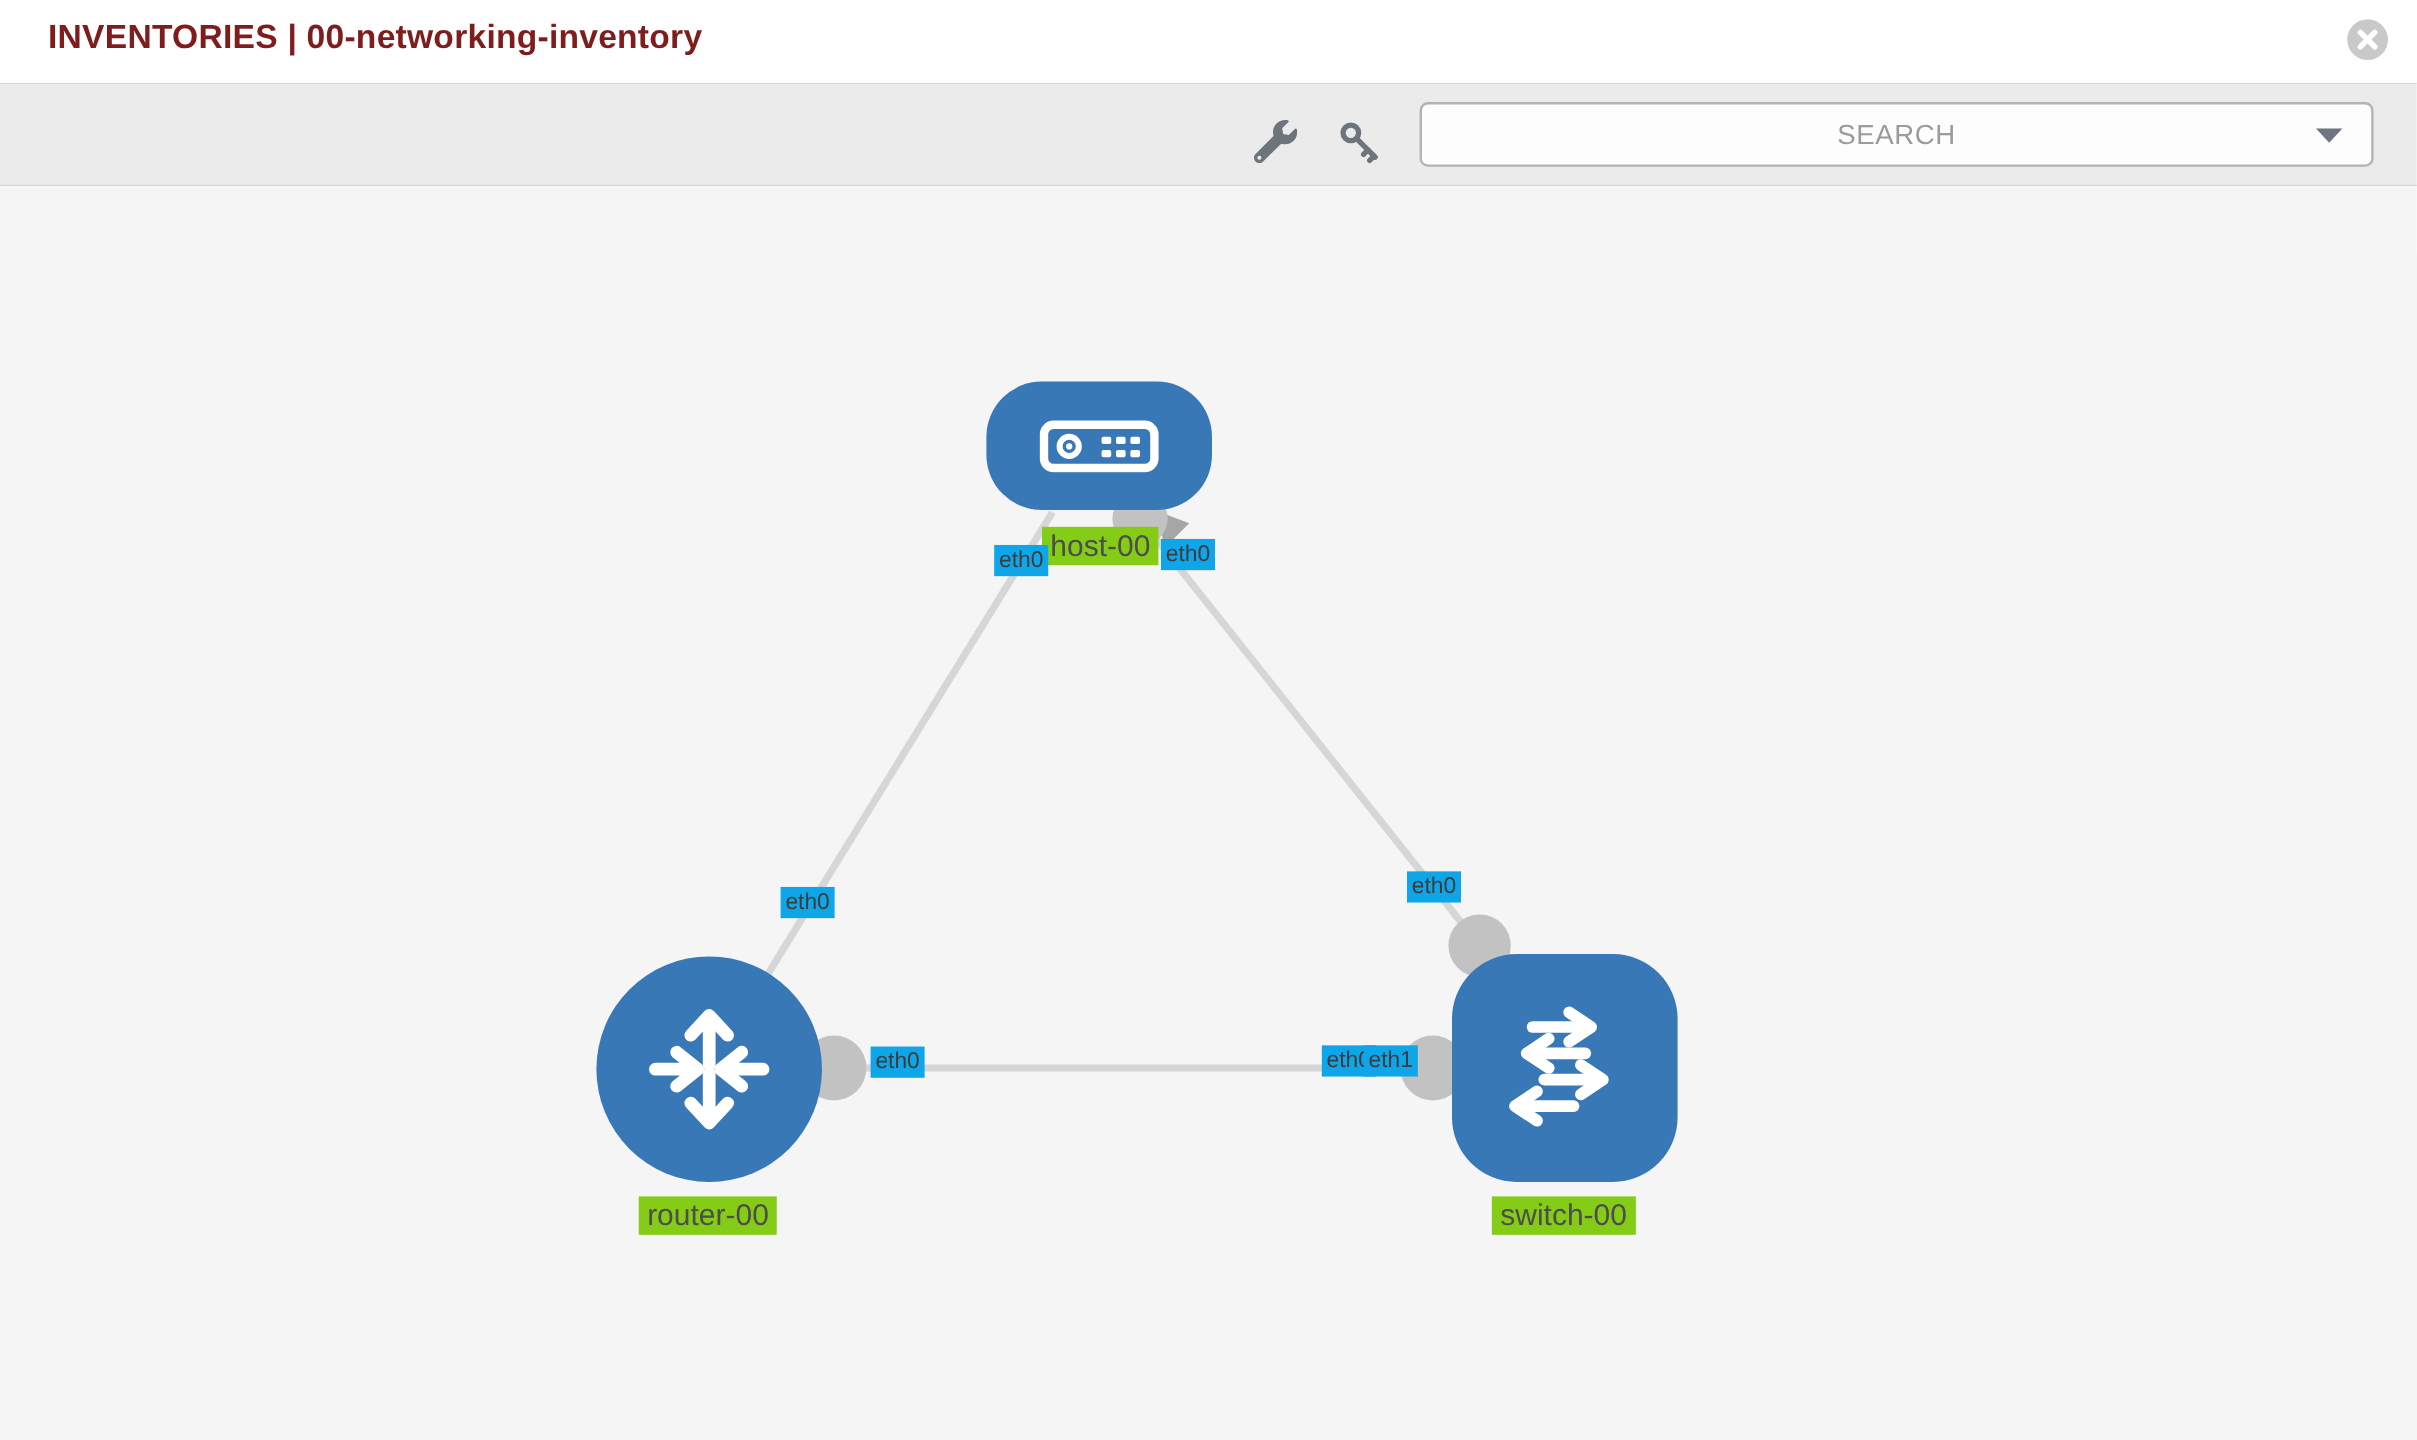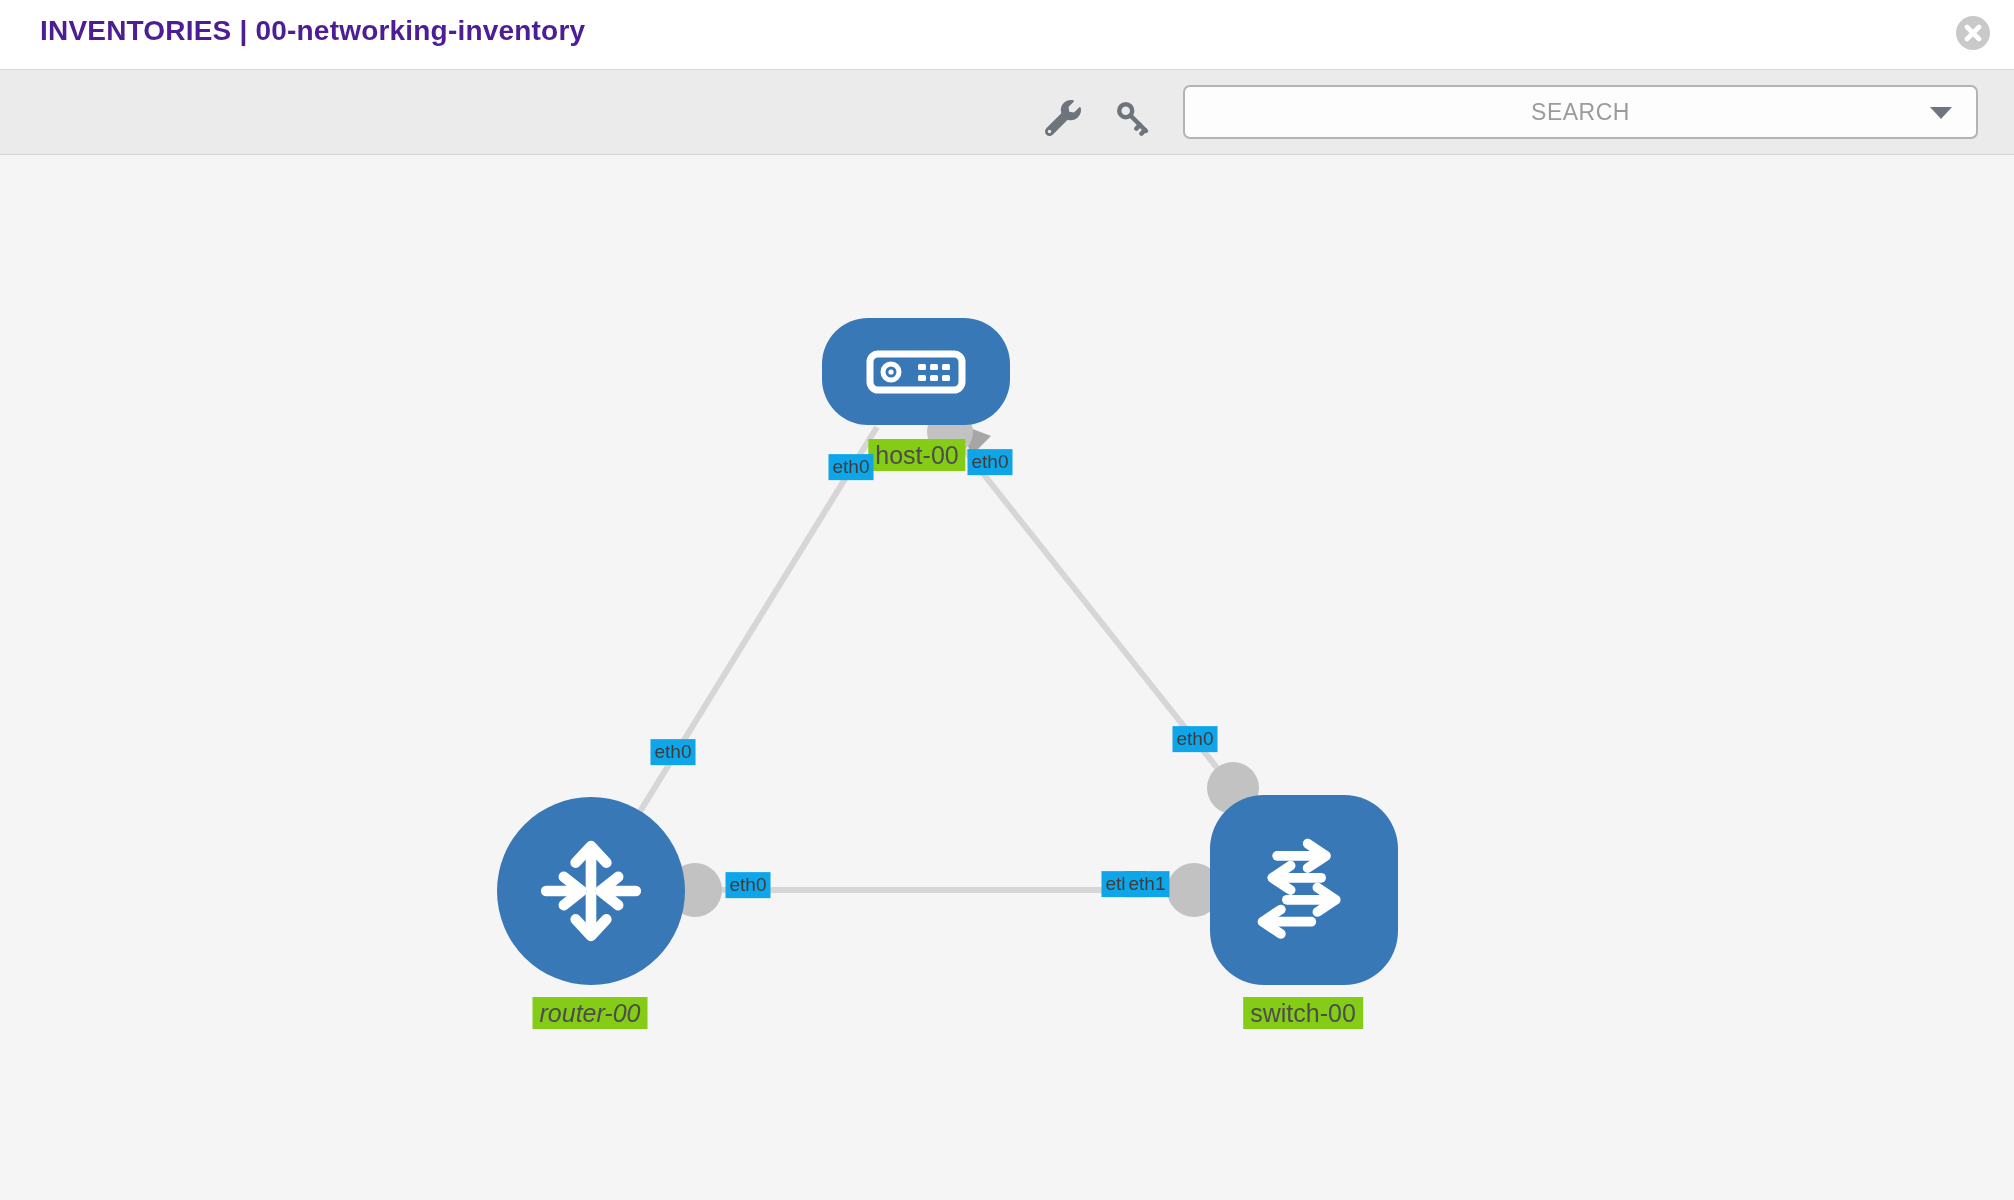--- a/index.html
+++ b/index.html
@@ -2,21 +2,21 @@
 <html><head>
 <meta charset="utf-8">
 <style>
   html,body{margin:0;padding:0;width:2014px;height:1200px;overflow:hidden;
     font-family:"Liberation Sans",sans-serif;background:#fff;}
 
   
   .header{position:relative;width:100%;height:70px;background:#ffffff;
     border-bottom:1px solid #d9d9d9;box-sizing:border-box;}
   .title{position:absolute;left:40px;top:15px;font-size:28px;font-weight:700;
-    color:#4c1d95;letter-spacing:.2px;}
+    color:#7f1d1d;letter-spacing:.2px;}
   .close-btn{position:absolute;right:24px;top:16px;width:34px;height:34px;
     border-radius:50%;background:#c9c9c9;display:flex;align-items:center;
     justify-content:center;cursor:pointer;}
 
   
   .toolbar{position:relative;width:100%;height:85px;background:#ebebeb;
     border-bottom:1px solid #d4d4d4;box-sizing:border-box;}
   .select{position:absolute;top:15px;height:54px;background:#fdfdfd;
     border:2px solid #b3b3b3;border-radius:7px;box-sizing:border-box;
     display:flex;align-items:center;padding:0 18px;cursor:pointer;}
@@ -39,21 +39,21 @@
     align-items:center;justify-content:center;cursor:pointer;}
   .node.host{left:822px;top:163px;width:188px;height:107px;border-radius:46px;}
   .node.router{left:497px;top:642px;width:188px;height:188px;border-radius:50%;}
   .node.switch{left:1210px;top:640px;width:188px;height:190px;border-radius:54px;}
   .lbl{position:absolute;transform:translate(-50%,-50%);background:#0ea5e9;
     color:#3d3d3d;font-size:19px;line-height:1.25;padding:1px 4px;z-index:5;
     white-space:nowrap;}
   .nlabel{position:absolute;transform:translate(-50%,-50%);background:#84cc16;
     color:#4d4d4d;font-size:25px;line-height:1.2;padding:1px 7px;z-index:5;
     white-space:nowrap;}
-  .lbl.over{z-index:6;}
+  .lbl.over{z-index:6;margin-left:12px;}
 </style>
 </head>
 <body>
 
 <div class="header">
   <div class="title">INVENTORIES | 00-networking-inventory</div>
   <div class="close-btn">
     <svg width="18" height="18" viewBox="0 0 18 18">
       <path d="M3 3 L15 15 M15 3 L3 15" stroke="#ffffff" stroke-width="4.6" stroke-linecap="round"></path>
     </svg>
@@ -131,21 +131,21 @@
       <path d="M64 40 L32 40"></path>
         <path d="M39 30 L24 40 L39 50"></path>
       <path d="M36 58 L68 58"></path>
         <path d="M61 48 L76 58 L61 68"></path>
       <path d="M56 76 L24 76"></path>
         <path d="M31 66 L16 76 L31 86"></path>
     </svg>
   </div>
 
   <div class="nlabel" style="left:917px;top:300px;">host-00</div>
-  <div class="nlabel" style="left:590px;top:858px;font-style:italic;">router-00</div>
+  <div class="nlabel" style="left:590px;top:858px;">router-00</div>
   <div class="nlabel" style="left:1303px;top:858px;">switch-00</div>
 
   <div class="lbl" style="left:851px;top:312px;">eth0</div>
   <div class="lbl" style="left:990px;top:307px;">eth0</div>
   <div class="lbl" style="left:673px;top:597px;">eth0</div>
   <div class="lbl" style="left:748px;top:730px;">eth0</div>
   <div class="lbl" style="left:1195px;top:584px;">eth0</div>
   <div class="lbl" style="left:1124px;top:729px;">eth0</div>
   <div class="lbl over" style="left:1147px;top:729px;">eth1</div>
 

